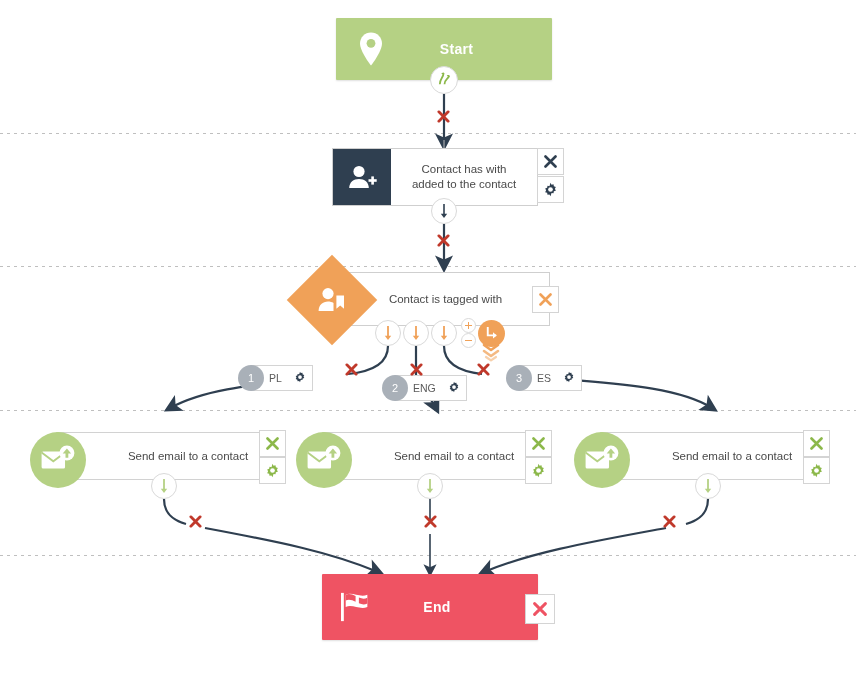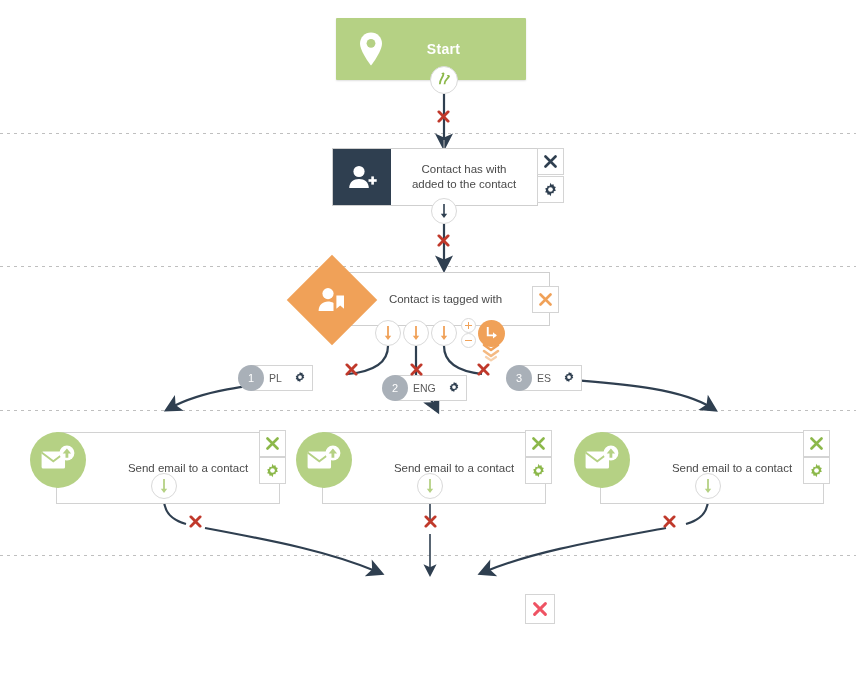--- a/index.html
+++ b/index.html
@@ -46,21 +46,21 @@
   .block .btitle{
     flex:1;
     text-align:center;
     color:#ffffff;
     font-size:14px;
     font-weight:bold;
     letter-spacing:.3px;
     padding-right:56px;
   }
   #start-block{
-    left:336px;top:18px;width:190px;height:62px;
+    left:336px;top:18px;width:216px;height:62px;
     background:#b5d184;
     box-shadow:0 1px 2px rgba(0,0,0,.13);
     gap:11px;
   }
   #end-block{
     left:322px;top:574px;width:216px;height:66px;
     background:#ef5363;
     box-shadow:0 1px 2px rgba(0,0,0,.13);
   }
 
@@ -116,21 +116,21 @@
     z-index:4;
   }
   #diamond .dico{transform:rotate(-45deg);display:flex;}
 
   
   .email-node{
     position:absolute;
     box-sizing:border-box;
     border:1px solid #d2d2d2;
     background:#ffffff;
-    height:72px;
+    height:48px;
     display:flex;align-items:center;
   }
   .email-circle{
     position:absolute;
     width:56px;height:56px;border-radius:50%;
     background:#b5d184;
     display:flex;align-items:center;justify-content:center;
     z-index:5;
   }
 
@@ -484,20 +484,31 @@
       <circle cx="8" cy="8" r="2.5" fill="#ffffff"></circle>
     </svg>
   </div>
   <div class="knob" style="left:695px;top:473px;">
     <svg width="12" height="16" viewBox="0 0 12 16">
       <line x1="6" y1="1" x2="6" y2="12" stroke="#b5d184" stroke-width="1.8"></line>
       <path d="M2.8 10.8 L6 15 L9.2 10.8 Z" fill="#b5d184"></path>
     </svg>
   </div>
 
+  <div class="block" id="end-block">
+    <div class="ico">
+      <svg width="36" height="32" viewBox="0 0 38 34">
+        <rect x="2" y="2" width="3" height="30" fill="#ffffff"></rect>
+        <path d="M7 4 C14 0.5 22 7.5 30 4 L30 17 C22 20.5 14 13.5 7 17 Z" fill="#ffffff"></path>
+        <path d="M7 4 C10.5 2.3 14 3.6 17.5 5.4 L17.5 11.5 C14 9.7 10.5 8.4 7 10.1 Z" fill="#ef5363"></path>
+        <path d="M21 7 C24.5 8.4 27 8.6 30 7.2 L30 13.3 C27 14.7 24.5 14.5 21 13.1 Z" fill="#ef5363"></path>
+      </svg>
+    </div>
+    <div class="btitle">End</div>
+  </div>
   <div class="sq-btn" style="left:525px;top:594px;width:30px;height:30px;">
     <svg width="14" height="14" viewBox="0 0 14 14">
         <path d="M1.6 1.6 L12.4 12.4 M12.4 1.6 L1.6 12.4" stroke="#ef5363" stroke-width="2.9" stroke-linecap="round"></path>
       </svg>
   </div>
 
   <div class="x-mark" style="left:437px;top:110px;">
     <svg width="13" height="13" viewBox="0 0 14 14">
         <path d="M2 2 L12 12 M12 2 L2 12" stroke="#c0392b" stroke-width="3" stroke-linecap="round"></path>
       </svg>

